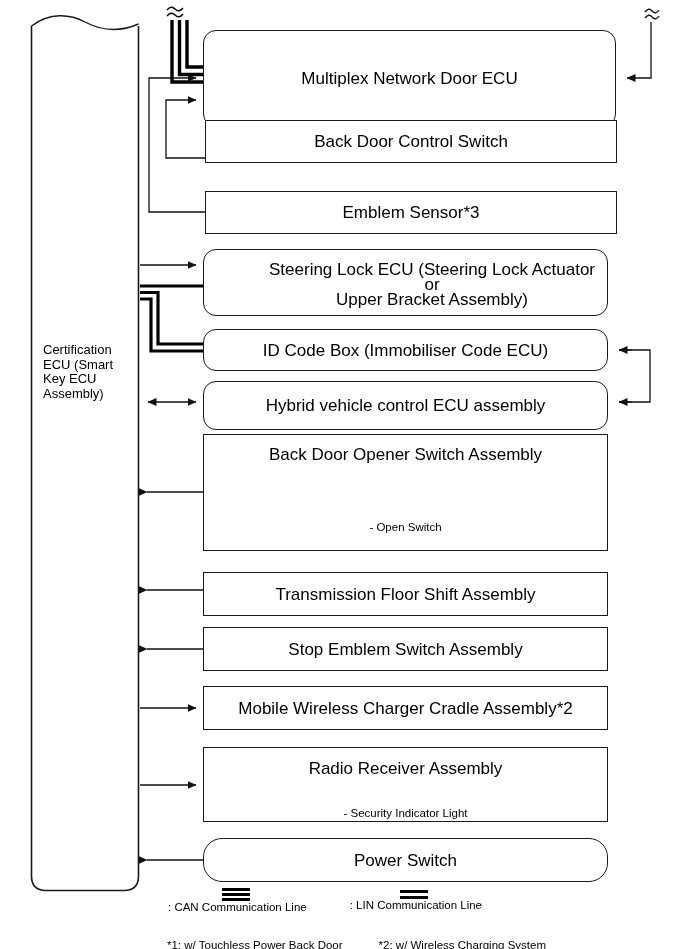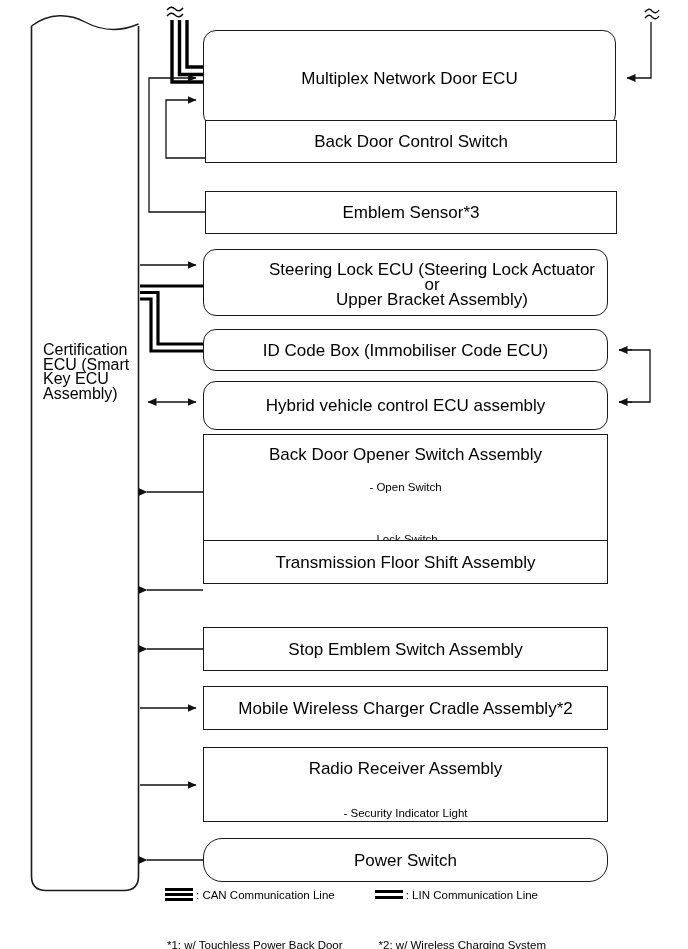--- a/index.html
+++ b/index.html
@@ -66,21 +66,21 @@
     left: 0;
     top: 0;
     width: 110px;
     height: 882px;
   }
   #ecu-column-label {
     position: absolute;
     left: 13px;
     top: 333px;
     width: 92px;
-    font-size: 16px;
+    font-size: 13px;
     line-height: 14.5px;
     color: #000000;
     white-space: pre-line;
     text-align: left;
   }
   #legend {
     position: absolute;
     left: 165px;
     top: 888px;
     width: 500px;
@@ -88,20 +88,21 @@
   }
   .legend-row {
     position: absolute;
     display: flex;
     align-items: center;
   }
   .legend-entry {
     display: flex;
     align-items: center;
     margin-right: 22px;
+    flex-direction: column;
   }
   .legend-text {
     font-size: 11.5px;
     color: #000000;
     margin-left: 3px;
     white-space: nowrap;
   }
   .sym-can {
     width: 28px;
     height: 13px;
@@ -233,28 +234,28 @@
   </div>
 
   <div class="node-box rounded" style="left:203px; top:329px; width:405px; height:42px;">
     <div class="node-label">ID Code Box (Immobiliser Code ECU)</div>
   </div>
 
   <div class="node-box rounded" style="left:203px; top:381px; width:405px; height:49px;">
     <div class="node-label">Hybrid vehicle control ECU assembly</div>
   </div>
 
-  <div class="node-box" style="left:203px; top:434px; width:405px; height:117px; justify-content:flex-start; padding-top:12px;">
+  <div class="node-box" style="left:203px; top:434px; width:405px; height:117px; justify-content:flex-start; padding-top:12px;gap:40px;">
     <div class="node-label">Back Door Opener Switch Assembly</div>
     <div class="node-sub" style="white-space:pre-line; margin-top:12px; text-align:left; line-height:26px;">- Open Switch
 
 - Lock Switch</div>
   </div>
 
-  <div class="node-box" style="left:203px; top:540px; width:405px; height:44px;">
+  <div class="node-box" style="left:203px; top:572px; width:405px; height:44px;">
     <div class="node-label">Transmission Floor Shift Assembly</div>
   </div>
 
   <div class="node-box" style="left:203px; top:627px; width:405px; height:44px;">
     <div class="node-label">Stop Emblem Switch Assembly</div>
   </div>
 
   <div class="node-box" style="left:203px; top:686px; width:405px; height:44px;">
     <div class="node-label">Mobile Wireless Charger Cradle Assembly*2</div>
   </div>

